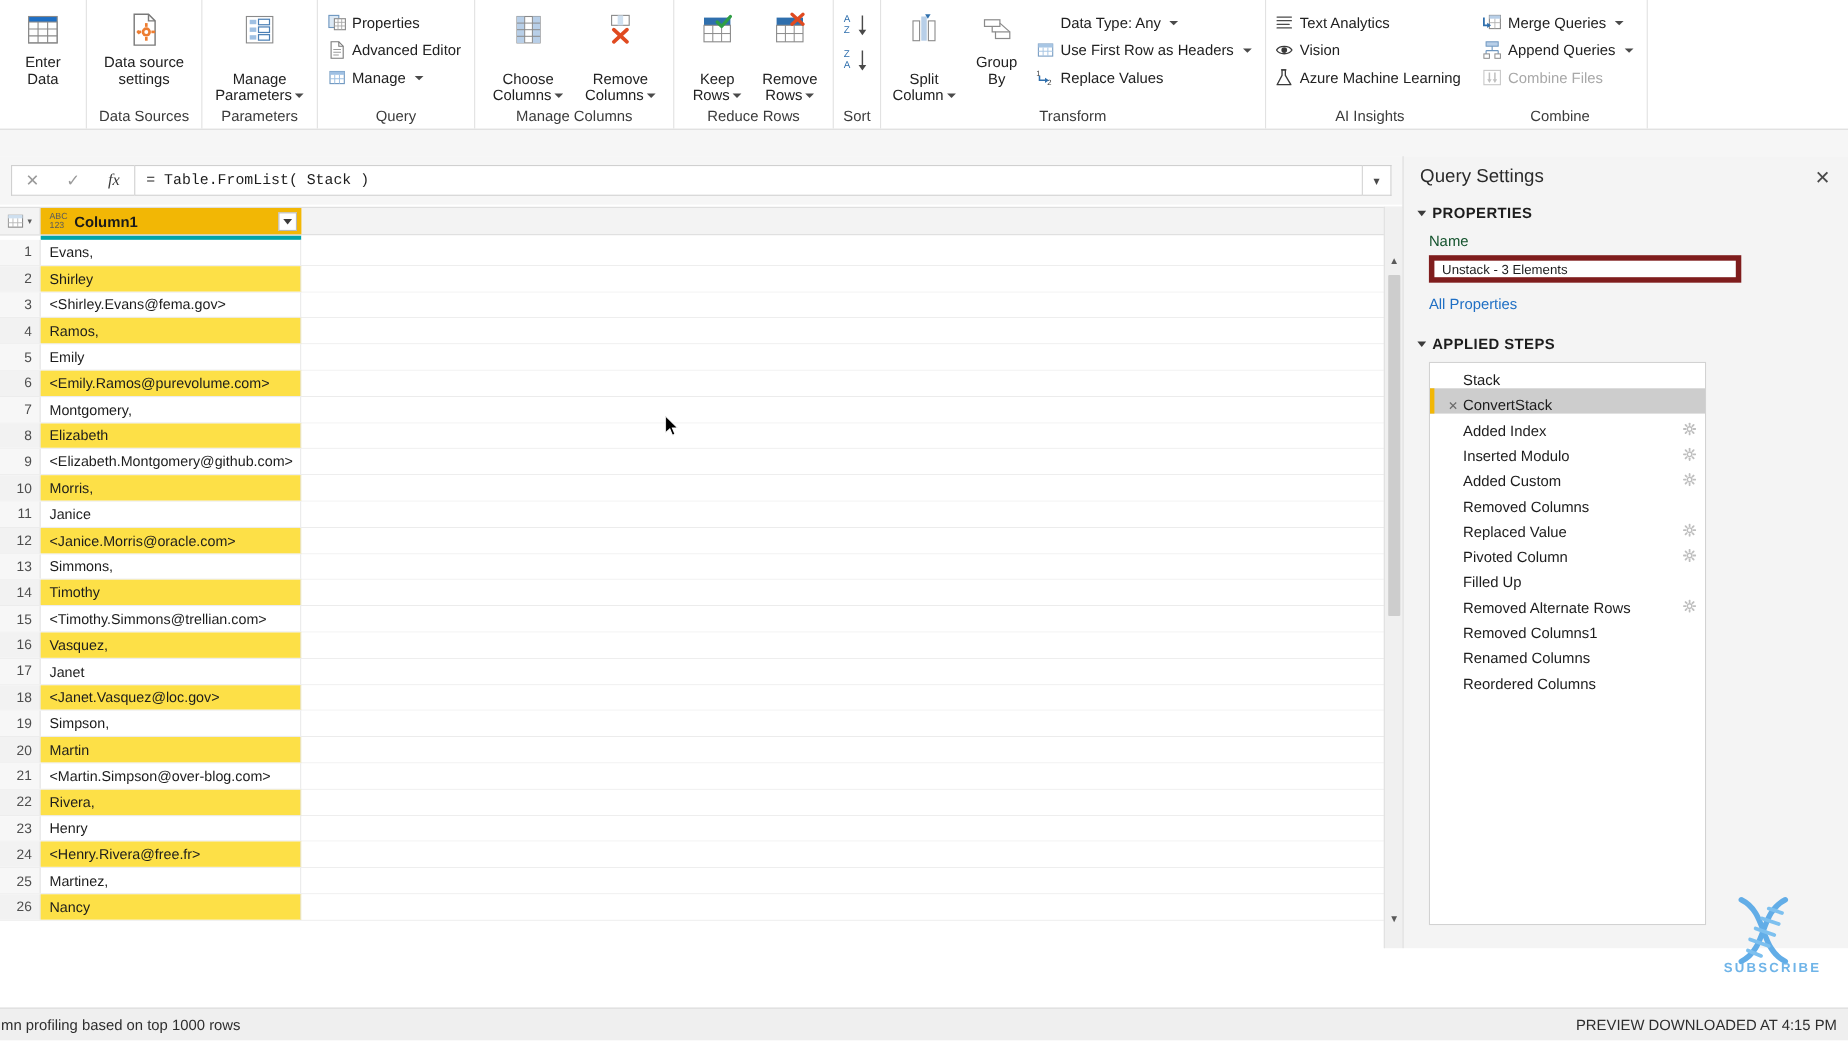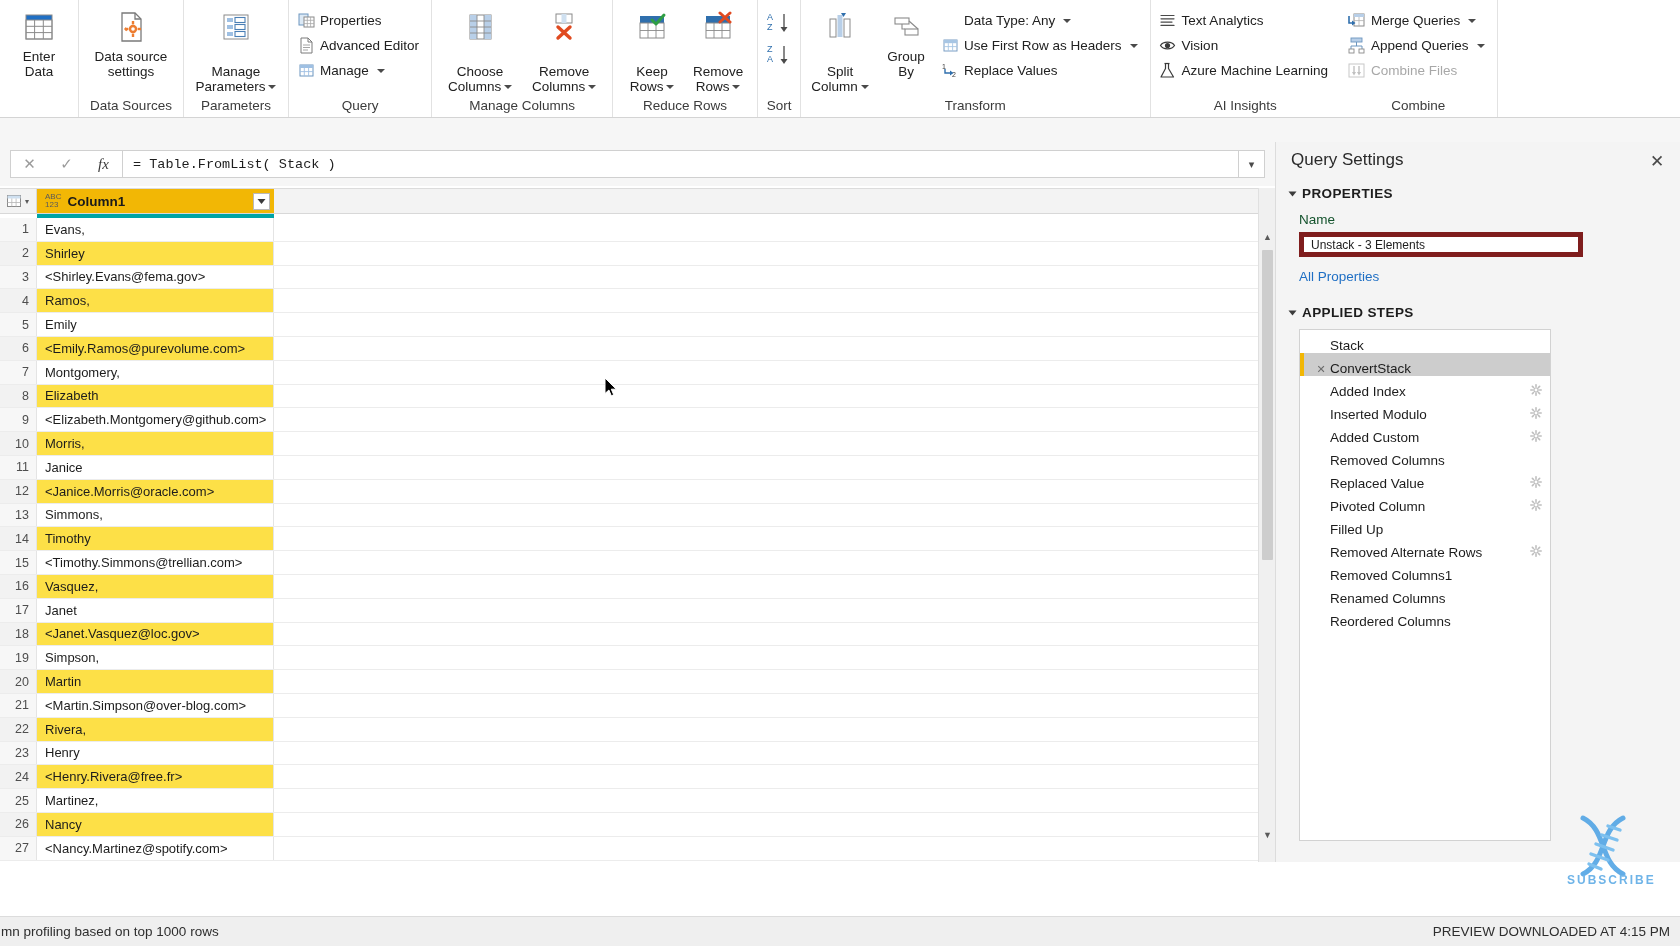--- a/index.html
+++ b/index.html
@@ -890,25 +890,20 @@
         <div class="row">
           <div class="rn">25</div>
           <div class="cell">Martinez,</div>
           <div class="filler"></div>
         </div>
         <div class="row alt">
           <div class="rn">26</div>
           <div class="cell">Nancy</div>
           <div class="filler"></div>
         </div>
-        <div class="row">
-          <div class="rn">27</div>
-          <div class="cell">&lt;Nancy.Martinez@spotify.com&gt;</div>
-          <div class="filler"></div>
-        </div>
       </div>
   </div>
 
   <div class="vscroll" style="left:1258px;">
     <div class="vscroll-up">▲</div>
     <div class="vscroll-thumb"></div>
     <div class="vscroll-down">▼</div>
   </div>
 
   <div class="qpanel">

